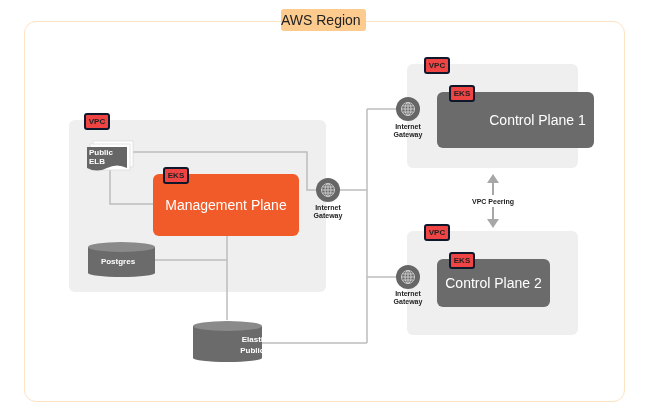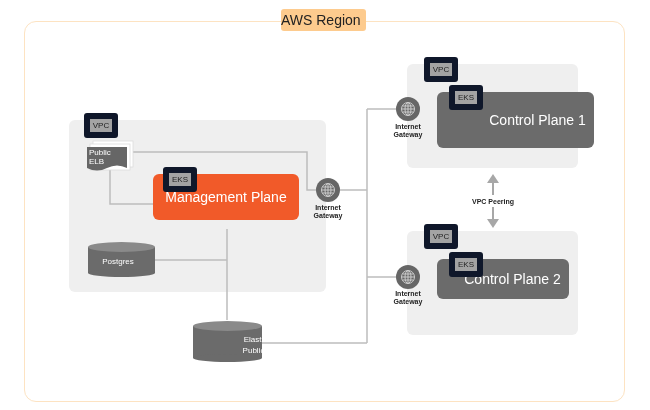--- a/index.html
+++ b/index.html
@@ -4,30 +4,30 @@
 <style>
   html, body { margin:0; padding:0; background:#ffffff; }
   body { width:650px; height:410px; position:relative; overflow:hidden;
          font-family: "Liberation Sans", "DejaVu Sans", sans-serif; }
   .abs { position:absolute; }
   .region { left:24px; top:21px; width:601px; height:381px; border:1.5px solid #fde3c2;
             border-radius:12px; box-sizing:border-box; }
   .region-label { left:281px; top:9px; width:85px; height:22px; background:#fdcb8e; border-radius:3px;
                   font-size:14px; color:#222; line-height:22px; }
   .vpc { background:#efefef; border-radius:6px; }
-  .tag { background:#a3a3a3; border:6px solid #0f172a; border-radius:3px; font-size:8px; font-weight:normal;
+  .tag { background:#ef4444; border:2px solid #0f172a; border-radius:3px; font-size:8px; font-weight:bold;
          color:#222; text-align:center; line-height:13px; height:13px; box-sizing:content-box; }
-  .mgmt { left:153px; top:174px; width:146px; height:46px; background:#f15a29; border-radius:6px;
+  .mgmt { left:153px; top:174px; width:146px; height:62px; background:#f15a29; border-radius:6px;
           color:#fff; font-size:14px; display:flex; align-items:center; justify-content:center; }
   .cp { background:#6b6b6b; border-radius:6px; color:#fff; font-size:14px;
         display:flex; align-items:center; justify-content:center; }
   .gw { width:24px; height:24px; border-radius:50%; background:#666; display:flex;
         align-items:center; justify-content:center; }
   .gw-label { font-size:7px; font-weight:bold; color:#222; text-align:center; line-height:8px; width:40px; }
-  .cyl-text { color:#fff; font-size:8px; font-weight:normal; text-align:center; line-height:11px; }
+  .cyl-text { color:#fff; font-size:8px; font-weight:bold; text-align:center; line-height:11px; }
   .small { font-size:7px; font-weight:bold; color:#222; }
   svg.lines { position:absolute; left:0; top:0; }
 </style>
 </head>
 <body>
 
 <div class="abs region"></div>
 <div class="abs region-label">AWS Region</div>
 
 <div class="abs vpc" style="left:69px;top:120px;width:257px;height:172px;"></div>
@@ -151,16 +151,16 @@
         <line x1="2.5" y1="11" x2="13.5" y2="11"></line>
         <line x1="8" y1="1.5" x2="8" y2="14.5"></line>
       </g>
   </svg>
 </div>
 <div class="abs gw-label" style="left:388px;top:290px;">
   <div>Internet</div>
   <div>Gateway</div>
 </div>
 
-<div class="abs cp" style="left:437px;top:259px;width:113px;height:40px;padding-left:19px;">
+<div class="abs cp" style="left:437px;top:259px;width:113px;height:48px;">
   <span>Control Plane 2</span>
 </div>
 <div class="abs tag" style="left:449px;top:252px;width:22px;">EKS</div>
 
 </body></html>

